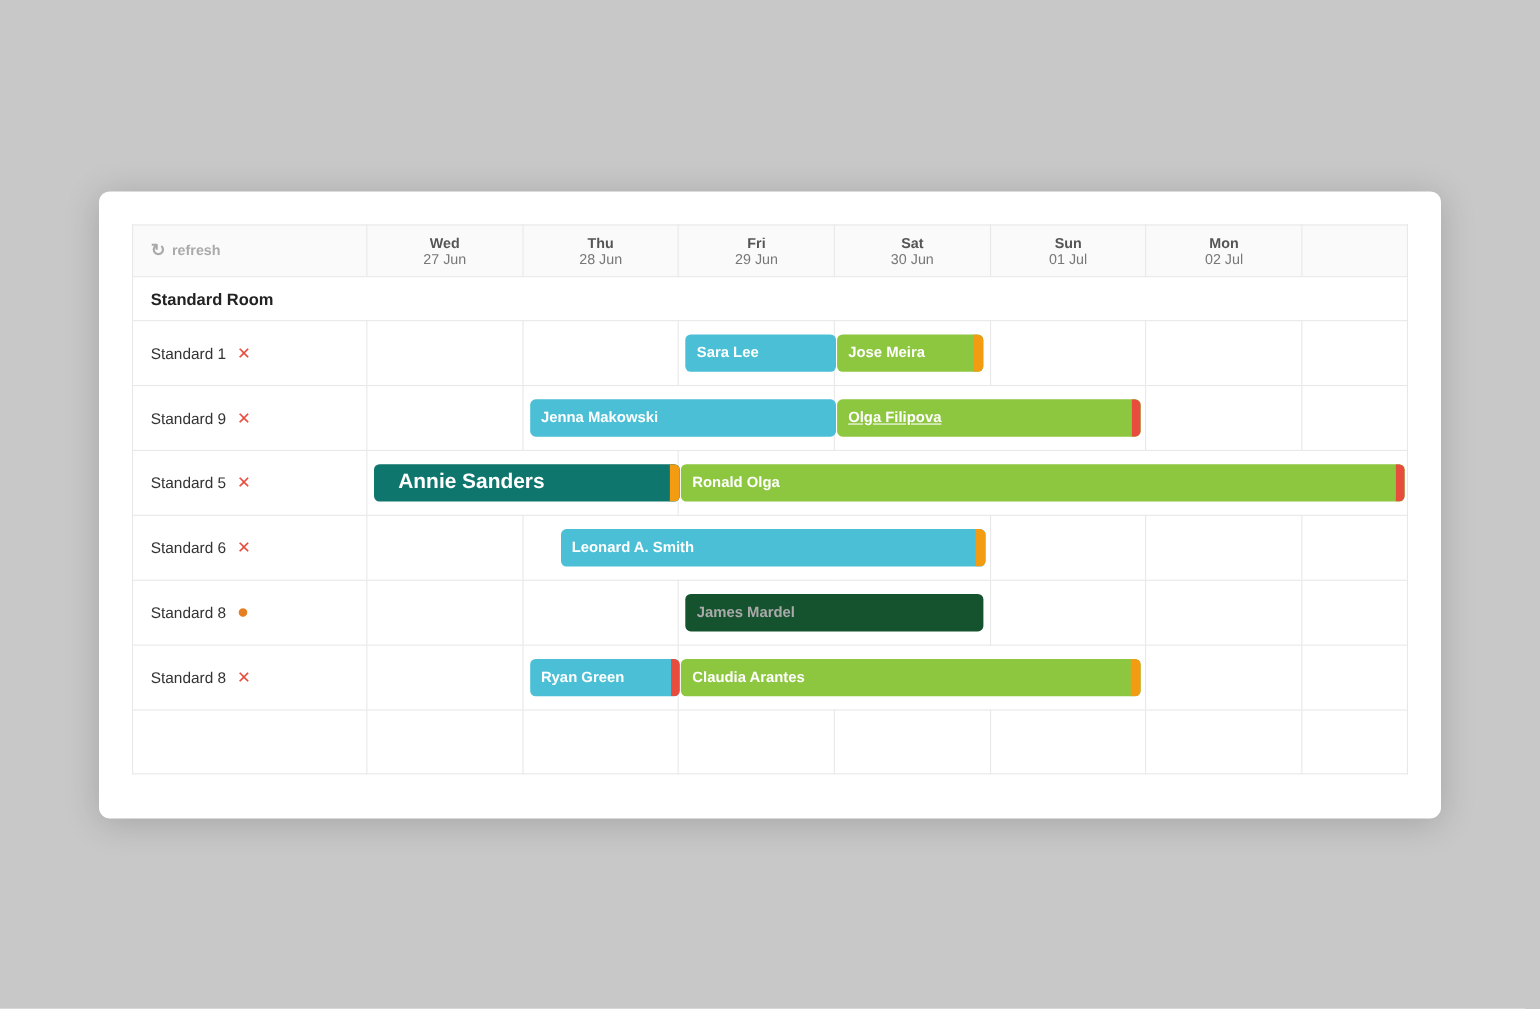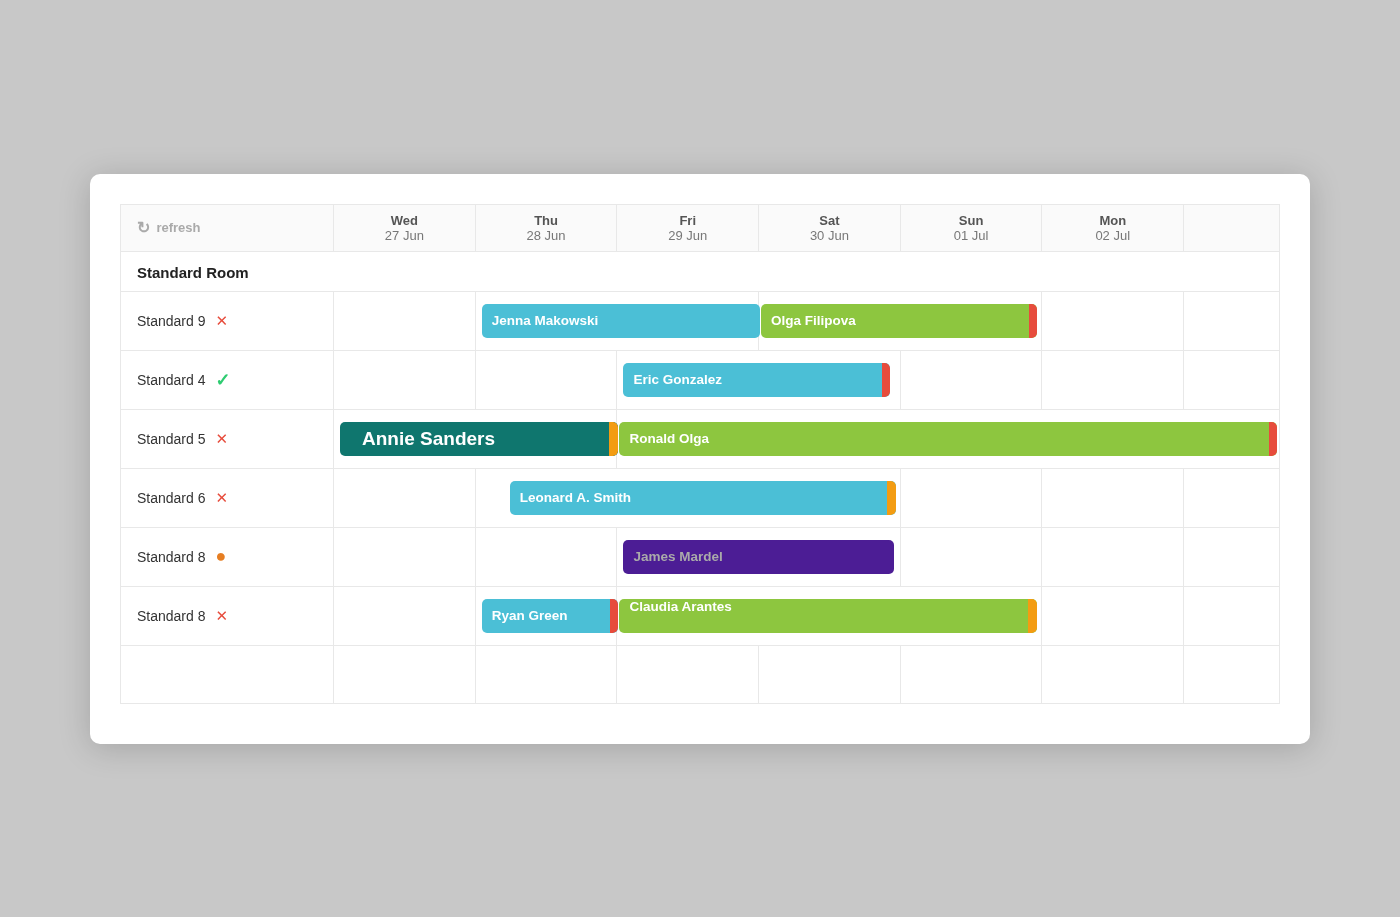--- a/index.html
+++ b/index.html
@@ -130,64 +130,69 @@
         </th>
         <th class="th-day"></th>
       </tr>
     </thead>
     <tbody>
 
       <tr>
         <td class="section-td" colspan="8">Standard Room</td>
       </tr>
 
+      <tr style="height:58px;">
+        <td class="label-td">
+          <div class="label-inner">
+            <span style="font-size:14px;color:#333;">Standard 1</span>
+            <span style="color:#e74c3c;font-size:15px;">✕</span>
+          </div>
+        </td>
+        <td class="data-td"></td>
+        <td class="data-td"></td>
+        <td class="data-td" style="position:relative;overflow:visible;">
+          <div style="position:absolute;left:6px;right:-2px;top:50%;transform:translateY(-50%);height:34px;background:#4bbfd6;border-radius:5px;display:flex;align-items:center;padding:0 10px;color:#fff;font-size:13.5px;font-weight:600;z-index:2;">
+            <span>Sara Lee</span>
+          </div>
+        </td>
+        <td class="data-td" style="position:relative;overflow:visible;">
+          <div style="position:absolute;left:2px;right:6px;top:50%;transform:translateY(-50%);height:34px;background:#8dc63f;border-radius:5px;display:flex;align-items:center;padding:0 10px;color:#fff;font-size:13.5px;font-weight:600;z-index:2;overflow:hidden;">
+            <span>Jose Meira</span>
+            <span style="position:absolute;right:0;top:0;bottom:0;width:9px;background:#f39c12;border-radius:0 5px 5px 0;"></span>
+          </div>
+        </td>
+        <td class="data-td"></td>
+        <td class="data-td"></td>
+        <td class="data-td"></td>
+      </tr>
 
 
       <tr style="height:58px;">
         <td class="label-td">
           <div class="label-inner">
             <span style="font-size:14px;color:#333;">Standard 9</span>
             <span style="color:#e74c3c;font-size:15px;">✕</span>
           </div>
         </td>
         <td class="data-td"></td>
         <td class="data-td" colspan="2" style="position:relative;overflow:visible;">
           <div style="position:absolute;left:6px;right:-2px;top:50%;transform:translateY(-50%);height:34px;background:#4bbfd6;border-radius:5px;display:flex;align-items:center;padding:0 10px;color:#fff;font-size:13.5px;font-weight:600;z-index:2;">
             <span>Jenna Makowski</span>
           </div>
         </td>
         <td class="data-td" colspan="2" style="position:relative;overflow:visible;">
-          <div style="position:absolute;left:2px;right:4px;top:50%;transform:translateY(-50%);height:34px;background:#8dc63f;border-radius:5px;display:flex;align-items:center;padding:0 10px;color:#fff;font-size:13.5px;font-weight:600;z-index:2;overflow:hidden;">
+          <div style="position:absolute;left:2px;right:4px;top:50%;transform:translateY(-50%);height:34px;background:#8dc63f;border-radius:5px;display:flex;align-items:center;padding:0 10px;color:#fff;font-size:13.5px;font-weight:600;z-index:2;overflow:hidden;text-decoration:underline;">
             <span>Olga Filipova</span>
             <span style="position:absolute;right:0;top:0;bottom:0;width:8px;background:#e74c3c;border-radius:0 5px 5px 0;"></span>
           </div>
         </td>
         <td class="data-td"></td>
         <td class="data-td"></td>
       </tr>
 
-      <tr style="height:58px;">
-        <td class="label-td">
-          <div class="label-inner">
-            <span style="font-size:14px;color:#333;">Standard 4</span>
-            <span style="color:#2ecc71;font-size:18px;font-weight:700;">✓</span>
-          </div>
-        </td>
-        <td class="data-td"></td>
-        <td class="data-td"></td>
-        <td class="data-td" colspan="2" style="position:relative;overflow:visible;">
-          <div style="position:absolute;left:6px;right:10px;top:50%;transform:translateY(-50%);height:34px;background:#4bbfd6;border-radius:5px;display:flex;align-items:center;padding:0 10px;color:#fff;font-size:13.5px;font-weight:600;z-index:2;overflow:hidden;">
-            <span>Eric Gonzalez</span>
-            <span style="position:absolute;right:0;top:0;bottom:0;width:8px;background:#e74c3c;border-radius:0 5px 5px 0;"></span>
-          </div>
-        </td>
-        <td class="data-td"></td>
-        <td class="data-td"></td>
-        <td class="data-td"></td>
-      </tr>
 
       <tr style="height:58px;">
         <td class="label-td">
           <div class="label-inner">
             <span style="font-size:14px;color:#333;">Standard 5</span>
             <span style="color:#e74c3c;font-size:15px;">✕</span>
           </div>
         </td>
         <td class="data-td" colspan="2" style="position:relative;overflow:visible;">
           <div style="position:absolute;left:6px;right:-2px;top:50%;transform:translateY(-50%);height:34px;background:#0f766e;border-radius:5px;display:flex;align-items:center;padding:0 22px;color:#fff;font-size:19px;font-weight:600;z-index:2;overflow:hidden;">
@@ -225,21 +230,21 @@
       <tr style="height:58px;">
         <td class="label-td">
           <div class="label-inner">
             <span style="font-size:14px;color:#333;">Standard 8</span>
             <span style="color:#e67e22;font-size:18px;">●</span>
           </div>
         </td>
         <td class="data-td"></td>
         <td class="data-td"></td>
         <td class="data-td" colspan="2" style="position:relative;overflow:visible;">
-          <div style="position:absolute;left:6px;right:6px;top:50%;transform:translateY(-50%);height:34px;background:#4c1d95;border-radius:5px;display:flex;align-items:center;padding:0 10px;color:#aaa;font-size:13.5px;font-weight:600;z-index:2;">
+          <div style="position:absolute;left:6px;right:6px;top:50%;transform:translateY(-50%);height:34px;background:#14532d;border-radius:5px;display:flex;align-items:center;padding:0 10px;color:#aaa;font-size:13.5px;font-weight:600;z-index:2;">
             <span>James Mardel</span>
           </div>
         </td>
         <td class="data-td"></td>
         <td class="data-td"></td>
         <td class="data-td"></td>
       </tr>
 
       <tr style="height:58px;">
         <td class="label-td">
@@ -249,21 +254,21 @@
           </div>
         </td>
         <td class="data-td"></td>
         <td class="data-td" style="position:relative;overflow:visible;">
           <div style="position:absolute;left:6px;right:-2px;top:50%;transform:translateY(-50%);height:34px;background:#4bbfd6;border-radius:5px;display:flex;align-items:center;padding:0 10px;color:#fff;font-size:13.5px;font-weight:600;z-index:2;overflow:hidden;">
             <span>Ryan Green</span>
             <span style="position:absolute;right:0;top:0;bottom:0;width:8px;background:#e74c3c;border-radius:0 5px 5px 0;"></span>
           </div>
         </td>
         <td class="data-td" colspan="3" style="position:relative;overflow:visible;">
-          <div style="position:absolute;left:2px;right:4px;top:50%;transform:translateY(-50%);height:34px;background:#8dc63f;border-radius:5px;display:flex;padding:0 10px;color:#fff;font-size:13.5px;font-weight:600;z-index:2;overflow:hidden;">
+          <div style="position:absolute;left:2px;right:4px;top:50%;transform:translateY(-50%);height:34px;background:#8dc63f;border-radius:5px;display:flex;align-items:center;padding:0 10px;color:#fff;font-size:13.5px;font-weight:600;z-index:2;overflow:hidden;">
             <span>Claudia Arantes</span>
             <span style="position:absolute;right:0;top:0;bottom:0;width:9px;background:#f39c12;border-radius:0 5px 5px 0;"></span>
           </div>
         </td>
         <td class="data-td"></td>
         <td class="data-td"></td>
       </tr>
 
       <tr style="height:50px;">
         <td class="data-td"></td>

